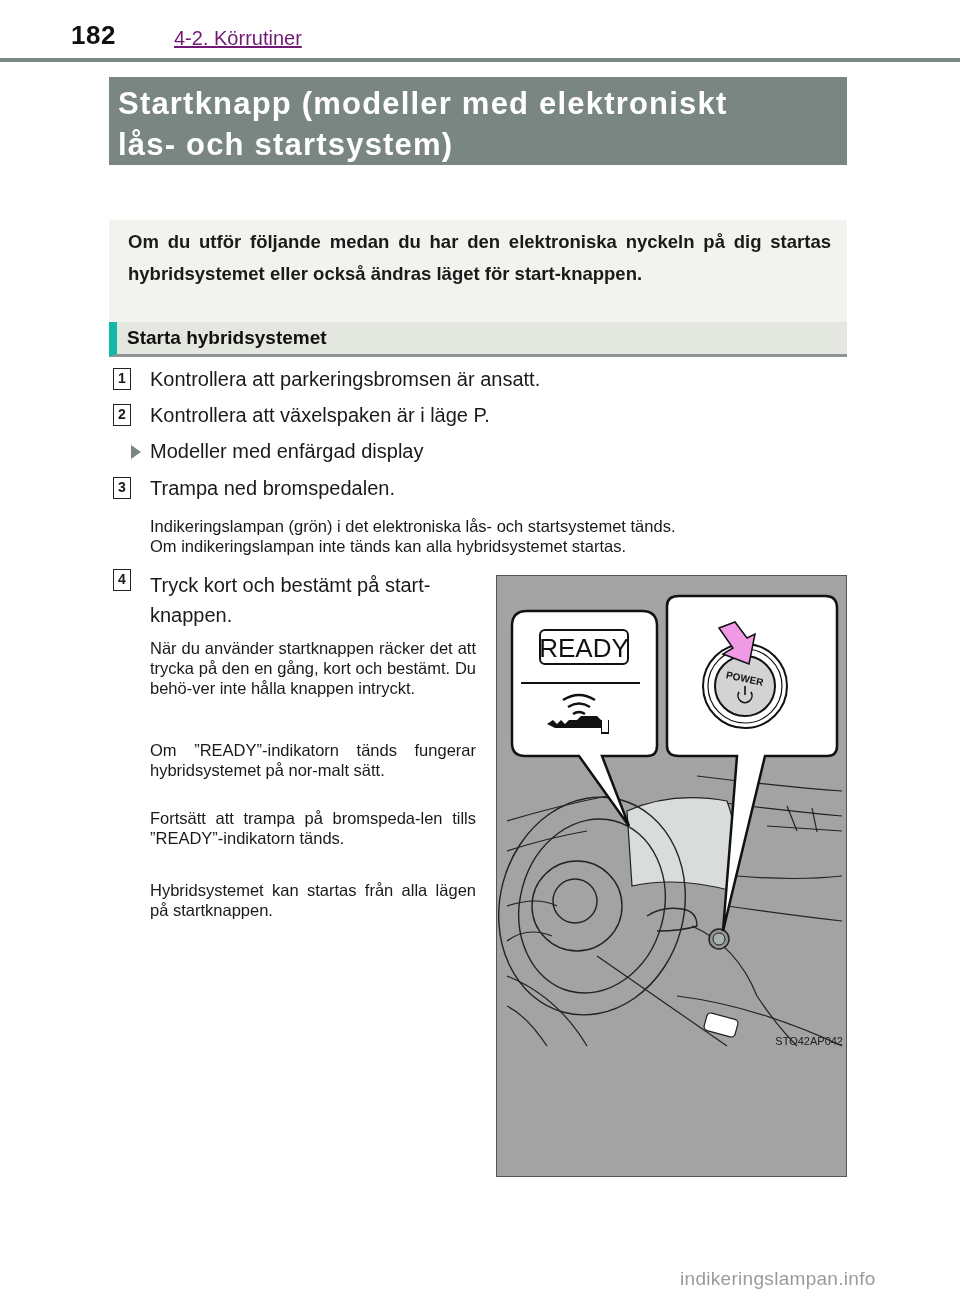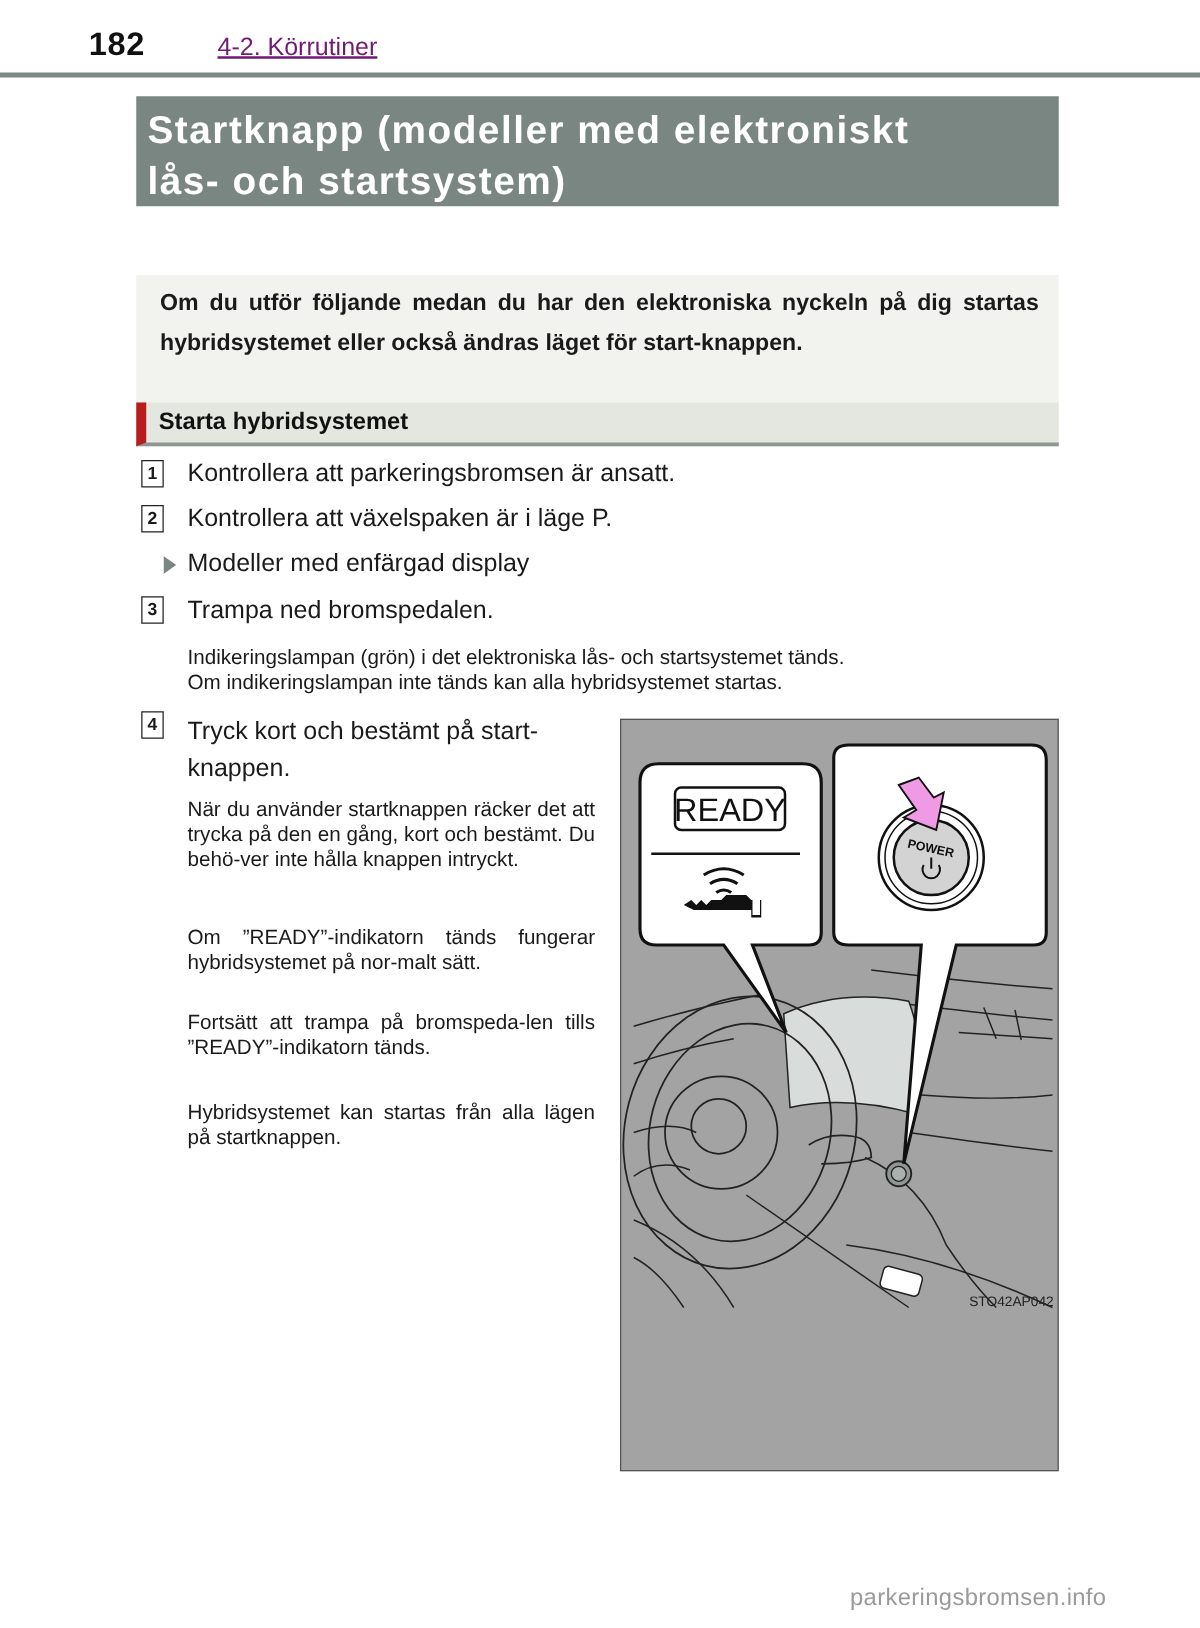--- a/index.html
+++ b/index.html
@@ -16,21 +16,21 @@
     color: #fff; font-weight: bold; font-size: 31px; line-height: 41px; padding: 6px 0 0 9px; box-sizing: border-box;
     letter-spacing: 1.2px;
   }
   .intro-box {
     left: 109px; top: 192px; width: 738px; height: 103px; background: #f2f2ee;
     font-weight: bold; font-size: 18.5px; line-height: 32px; padding: 6px 16px 0 19px; box-sizing: border-box;
     text-align: justify; color: #1a1a1a; margin-top: 28px;
   }
   .sub-heading {
     left: 109px; top: 322px; width: 738px; height: 35px; background: #e4e7df;
-    border-left: 8px solid #b91c1c; border-bottom: 3px solid #8d9692; box-sizing: border-box;
+    border-left: 8px solid #14b8a6; border-bottom: 3px solid #8d9692; box-sizing: border-box;
     font-weight: bold; font-size: 19px; line-height: 32px; padding-left: 10px; color: #111;
   }
   .step-num {
     width: 18px; height: 22px; border: 1.5px solid #222; box-sizing: border-box; font-size: 14px; font-weight: bold;
     text-align: center; line-height: 19px; background: #fff;
   }
   .step-text { font-size: 20px; color: #1a1a1a; }
   .tri { width: 0; height: 0; border-top: 7px solid transparent; border-bottom: 7px solid transparent; border-left: 10px solid #7a8682; }
   .note { font-size: 16.5px; line-height: 20px; color: #1a1a1a; }
   .col-text { left: 150px; width: 326px; font-size: 16.5px; line-height: 20px; text-align: justify; }
@@ -139,13 +139,13 @@
       <path d="M242 116 A7 7 0 1 0 254 116"></path>
       <line x1="248" y1="110" x2="248" y2="119"></line>
     </g>
 
     <path d="M222 52 L238 46 L250 62 L258 58 L252 88 L226 78 L236 72 Z" fill="#f09ae6" stroke="#111" stroke-width="1.5"></path>
 
     <text x="346" y="469" text-anchor="end" font-family="Liberation Sans, sans-serif" font-size="11" fill="#222">STO42AP042</text>
   </svg>
 </div>
 
-<div class="abs watermark">parkeringsbromsen.info</div>
+<div class="abs watermark">indikeringslampan.info</div>
 
 </body></html>

